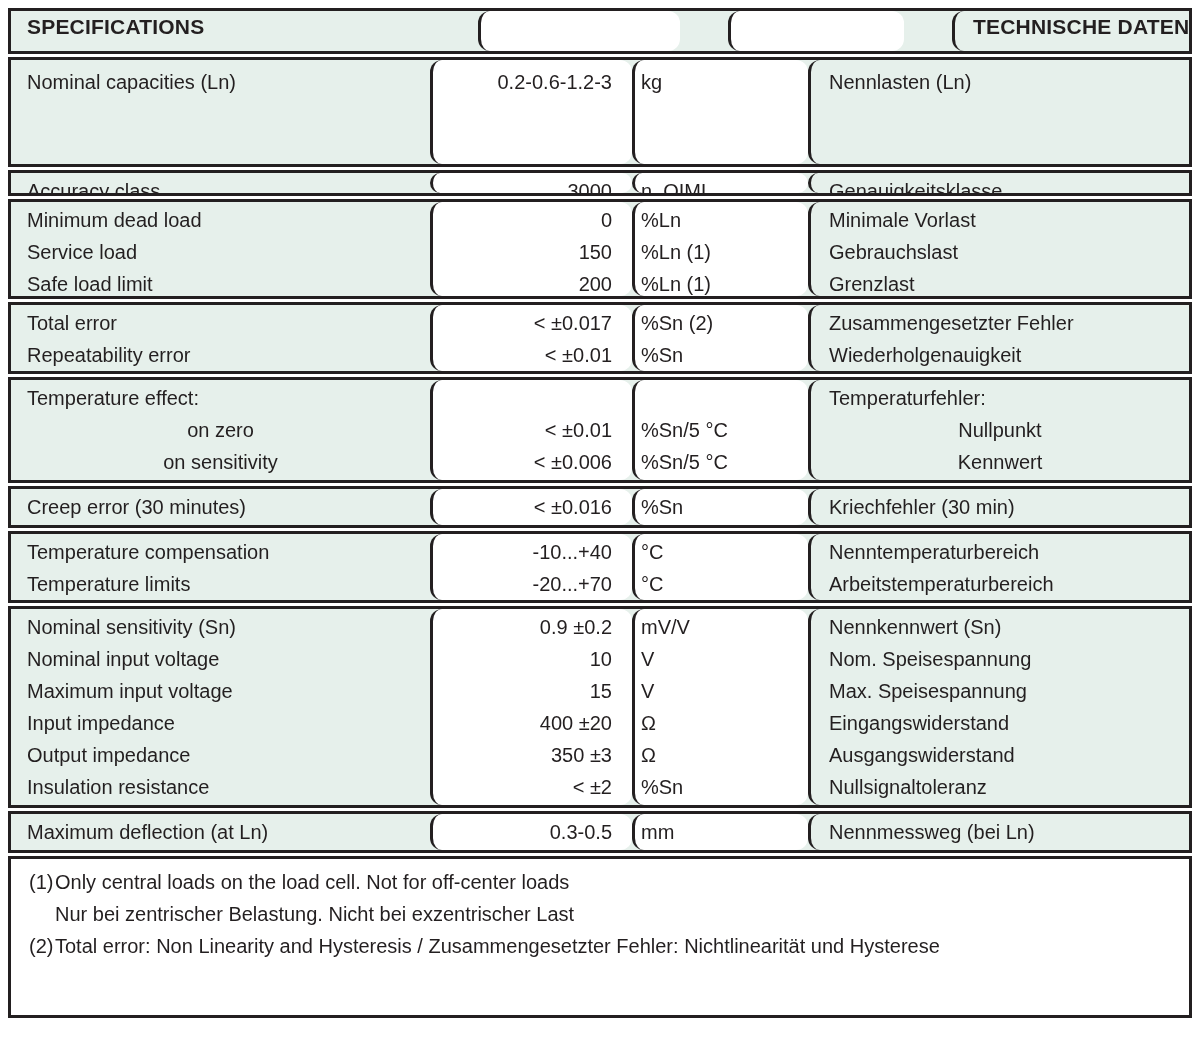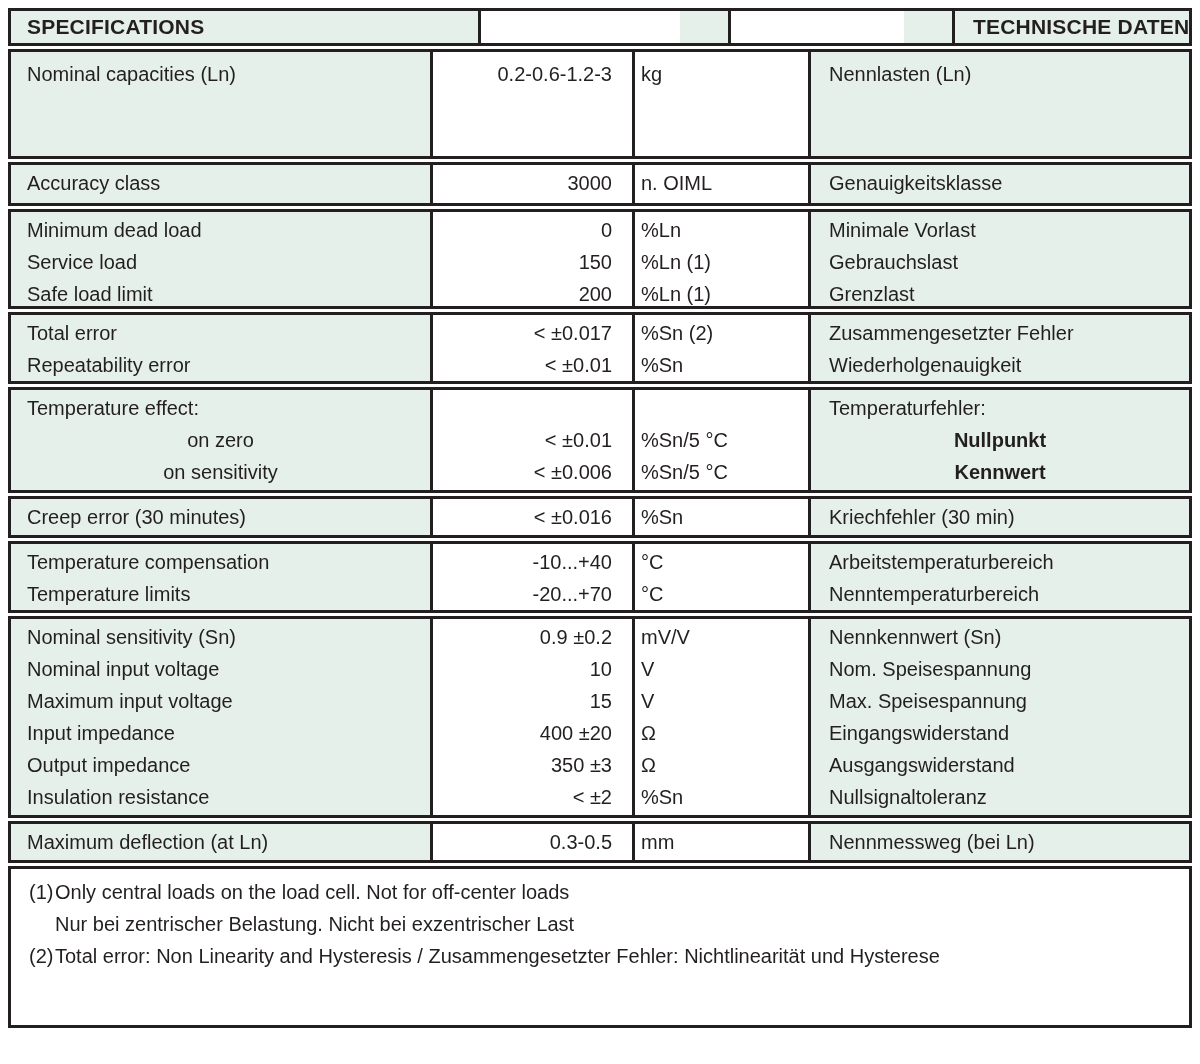--- a/index.html
+++ b/index.html
@@ -21,37 +21,37 @@
   .wrap { width: 1184px; margin: 8px 0 0 8px; }
 
   .sec {
     display: grid;
     grid-template-columns: 419px 202px 176px 1fr;
     border: 3px solid var(--border);
     background: var(--row-bg);
     margin-bottom: 3px;
   }
   .col { padding-top: 2px; overflow: hidden; }
-  .col + .col { border-left: 3px solid var(--border); }
+  .col + .col { border-left: 3px solid var(--border); border-radius: 12px; }
   .col-value, .col-unit { background: var(--white); }
 
   .line {
     height: 32px;
     line-height: 32px;
     font-size: 20px;
     white-space: nowrap;
   }
   .col-label .line { padding-left: 16px; }
   .col-label .line.center { padding-left: 0; text-align: center; }
   .col-value .line { text-align: right; padding-right: 20px; }
   .col-unit .line  { padding-left: 6px; }
   .col-de .line    { padding-left: 18px; }
-  .col-de .line.center { padding-left: 0; text-align: center; font-weight: bold; }
-
-  .hdr { height: 38px; gap: 48px; }
+  .col-de .line.center { padding-left: 0; text-align: center; }
+
+  .hdr { height: 46px; gap: 48px; }
   .hdr .col { padding-top: 0; }
   .hdr .line { font-weight: bold; font-size: 21px; letter-spacing: 0.2px; }
 
   .sec-nominal .col { padding-top: 6px; }
 
   .fnbox {
     border: 3px solid var(--border);
     background: var(--white);
     height: 162px;
     padding-top: 7px;
@@ -84,21 +84,21 @@
       <div class="line">0.2-0.6-1.2-3</div>
     </div>
     <div class="col col-unit">
       <div class="line">kg</div>
     </div>
     <div class="col col-de">
       <div class="line">Nennlasten (Ln)</div>
     </div>
   </div>
 
-  <div class="sec" style="height:44px">
+  <div class="sec" style="height:26px">
     <div class="col col-label">
       <div class="line">Accuracy class</div>
     </div>
     <div class="col col-value">
       <div class="line">3000</div>
     </div>
     <div class="col col-unit">
       <div class="line">n. OIML</div>
     </div>
     <div class="col col-de">
@@ -193,22 +193,22 @@
     </div>
     <div class="col col-value">
       <div class="line">-10...+40</div>
       <div class="line">-20...+70</div>
     </div>
     <div class="col col-unit">
       <div class="line">°C</div>
       <div class="line">°C</div>
     </div>
     <div class="col col-de">
+      <div class="line">Nenntemperaturbereich</div>
       <div class="line">Arbeitstemperaturbereich</div>
-      <div class="line">Nenntemperaturbereich</div>
     </div>
   </div>
 
   <div class="sec" style="height:202px">
     <div class="col col-label">
       <div class="line">Nominal sensitivity (Sn)</div>
       <div class="line">Nominal input voltage</div>
       <div class="line">Maximum input voltage</div>
       <div class="line">Input impedance</div>
       <div class="line">Output impedance</div>

